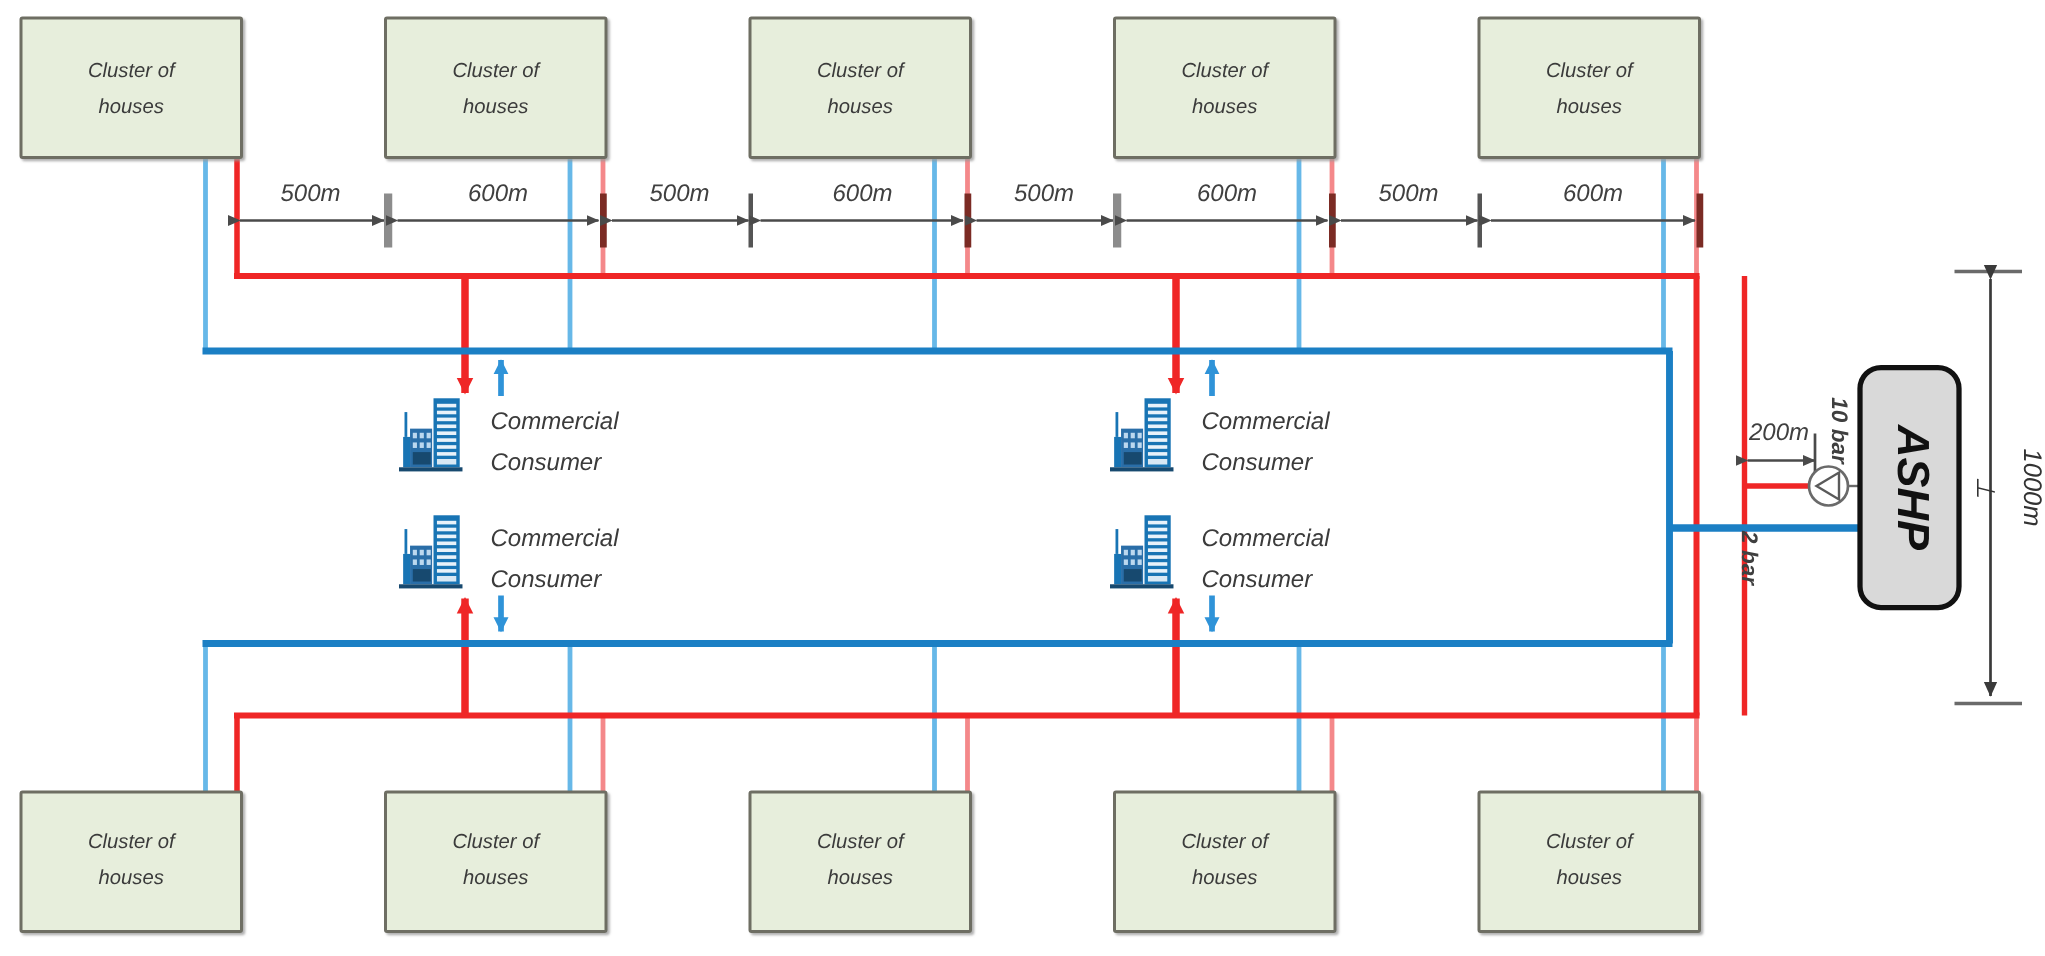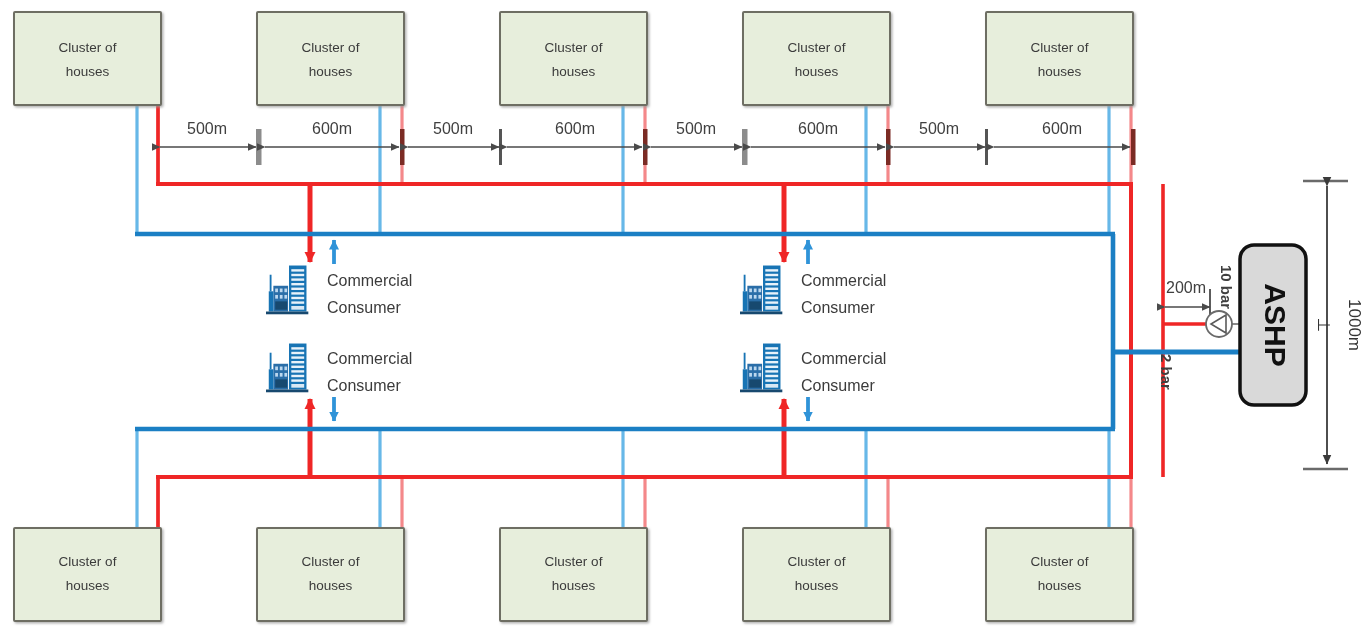--- a/index.html
+++ b/index.html
@@ -10,20 +10,21 @@
   }
   body {
     font-family: "Liberation Sans", sans-serif;
   }
   #diagram-root {
     position: relative;
     width: 1363px;
     height: 637px;
     background: #ffffff;
     overflow: hidden;
+    font-style: italic;
   }
   #net-svg {
     position: absolute;
     left: 0;
     top: 0;
     width: 1363px;
     height: 637px;
   }
   .box-label {
     font-size: 13.5px;

